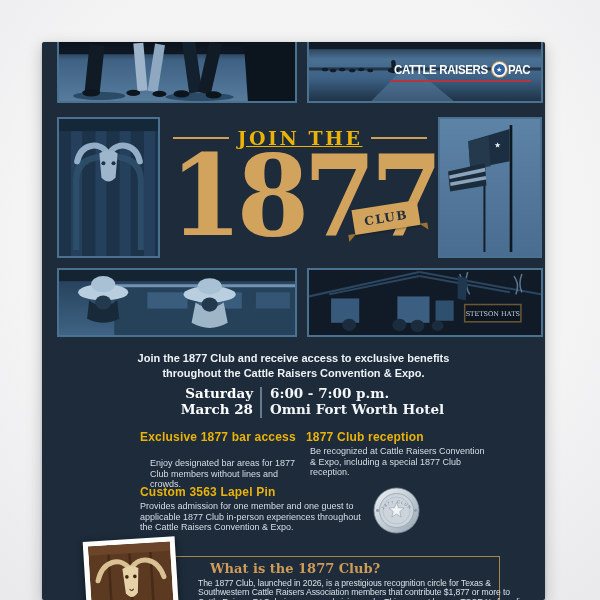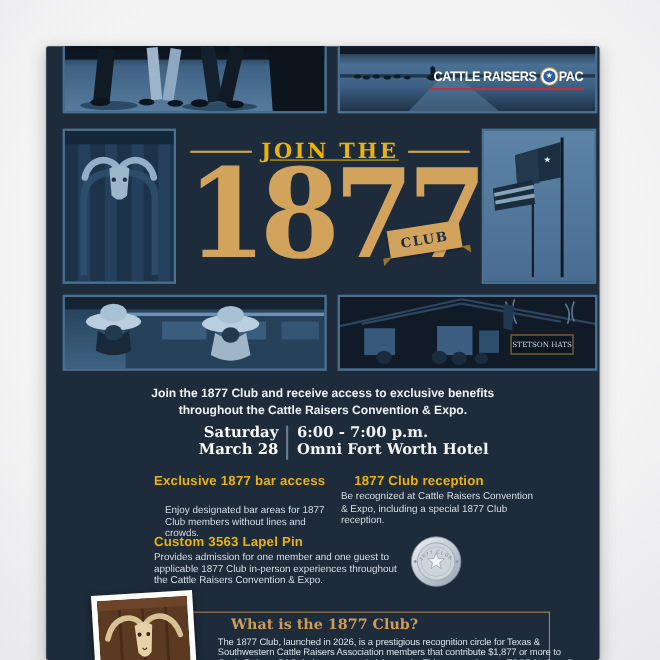--- a/index.html
+++ b/index.html
@@ -36,21 +36,21 @@
 
   
   .event-day{position:absolute;left:0;top:344px;width:211px;text-align:right;color:#ffffff;font:bold 13.5px "DejaVu Serif",serif;line-height:15.5px;}
   .event-sep{position:absolute;left:218px;top:345px;width:2px;height:31px;background:#667b8e;}
   .event-info{position:absolute;left:228px;top:344px;width:260px;text-align:left;color:#f3f6f8;font:bold 13.5px "DejaVu Serif",serif;line-height:15.5px;}
 
   
   .bh{position:absolute;font:bold 12px "Liberation Sans",sans-serif;color:#eab308;letter-spacing:.2px;white-space:nowrap;}
   .bb{position:absolute;font-size:9px;line-height:10.5px;color:#d6dee6;}
   #bh1{left:98px;top:388px;} #bb1{left:98px;top:416px;width:152px;margin-left:10px;}
-  #bh2{left:280px;top:388px;} #bb2{left:268px;top:404px;width:176px;}
+  #bh2{left:264px;top:388px;} #bb2{left:268px;top:404px;width:176px;}
   #bh3{left:98px;top:443px;} #bb3{left:98px;top:459px;width:234px;}
   .pin{position:absolute;left:331px;top:445px;width:47px;height:47px;}
 
   
   .about-box{position:absolute;left:55px;top:514px;width:403px;height:90px;border:1.5px solid #a8874f;box-sizing:border-box;}
   .about-title{position:absolute;left:156px;top:519px;font:bold 13px "DejaVu Serif",serif;color:#cf9c57;white-space:nowrap;margin-left:12px;}
   .about-body{position:absolute;left:156px;top:537px;width:310px;font-size:8.6px;line-height:9.4px;color:#d8e0e7;letter-spacing:-0.1px;}
   .about-body div{white-space:nowrap;}
 
   

